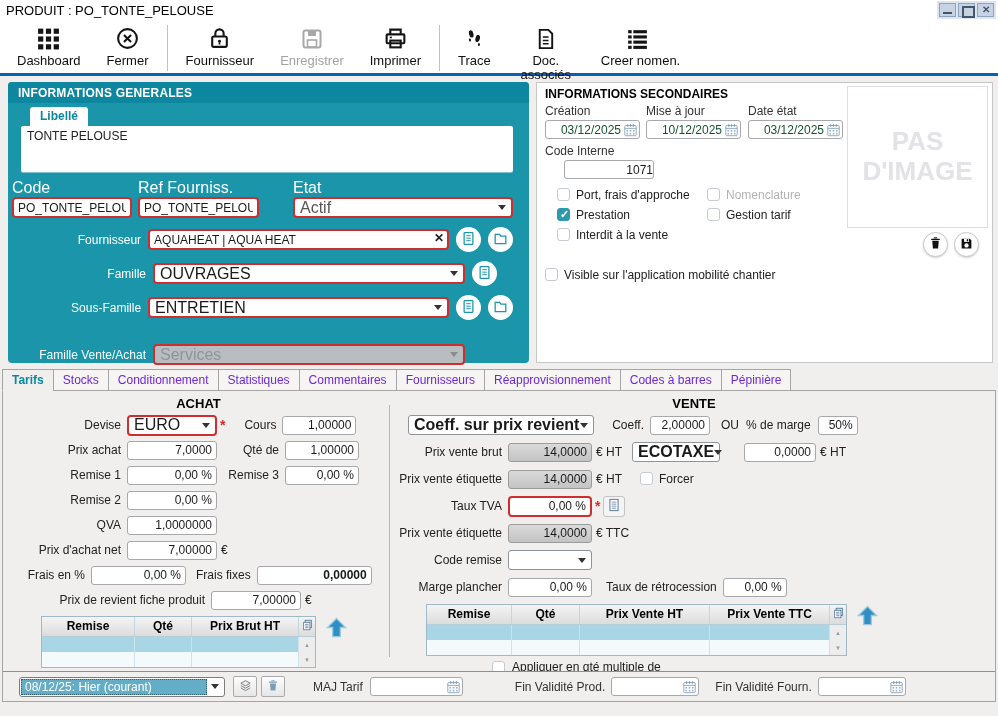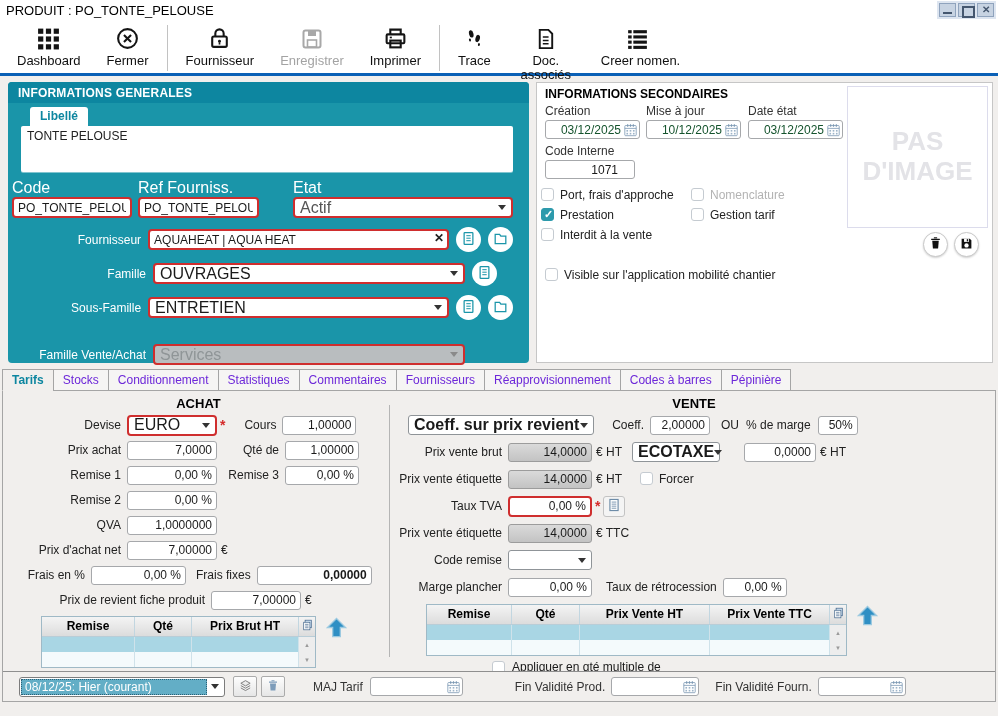--- a/index.html
+++ b/index.html
@@ -373,23 +373,23 @@
                   <rect x="7" y="11.5" width="2" height="2"></rect>
                   <rect x="11" y="11.5" width="2" height="2"></rect>
                 </g>
               </svg>
             </span>
         </div>
       </div>
     </div>
     <div style="padding-left:8px;margin-top:5px;">
       <div class="slbl">Code Interne</div>
-      <input class="tin" style="width: 90px; text-align: right; padding-right: 16px;" value="1071">
-    </div>
-    <div style="display:grid;grid-template-columns:150px auto;row-gap:6px;padding-left:4px;margin-top:9px;">
+      <input class="tin" style="width: 90px; text-align: right; padding-right: 0; margin-left: 19px;" value="1071">
+    </div>
+    <div style="display:grid;grid-template-columns:150px auto;row-gap:6px;padding-left:20px;margin-top:9px;">
       <div class="chk">
         <span class="cbx"></span>
         <span>Port, frais d'approche</span>
       </div>
       <div class="chk disabled">
         <span class="cbx"></span>
         <span>Nomenclature</span>
       </div>
       <div class="chk">
         <span class="cbx checked"></span>

